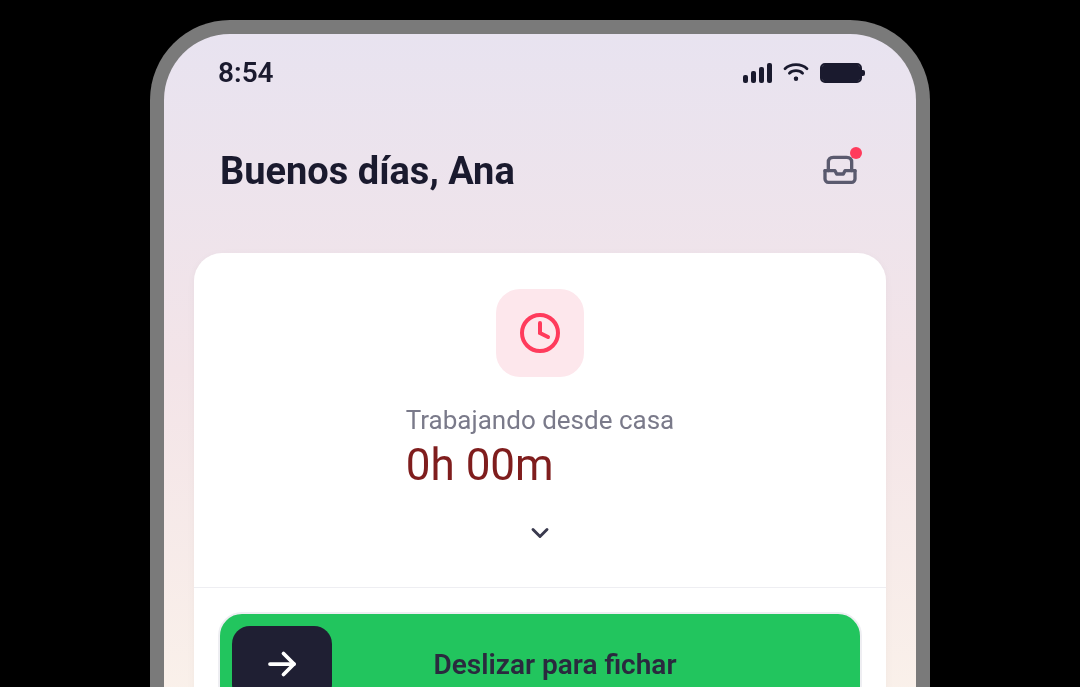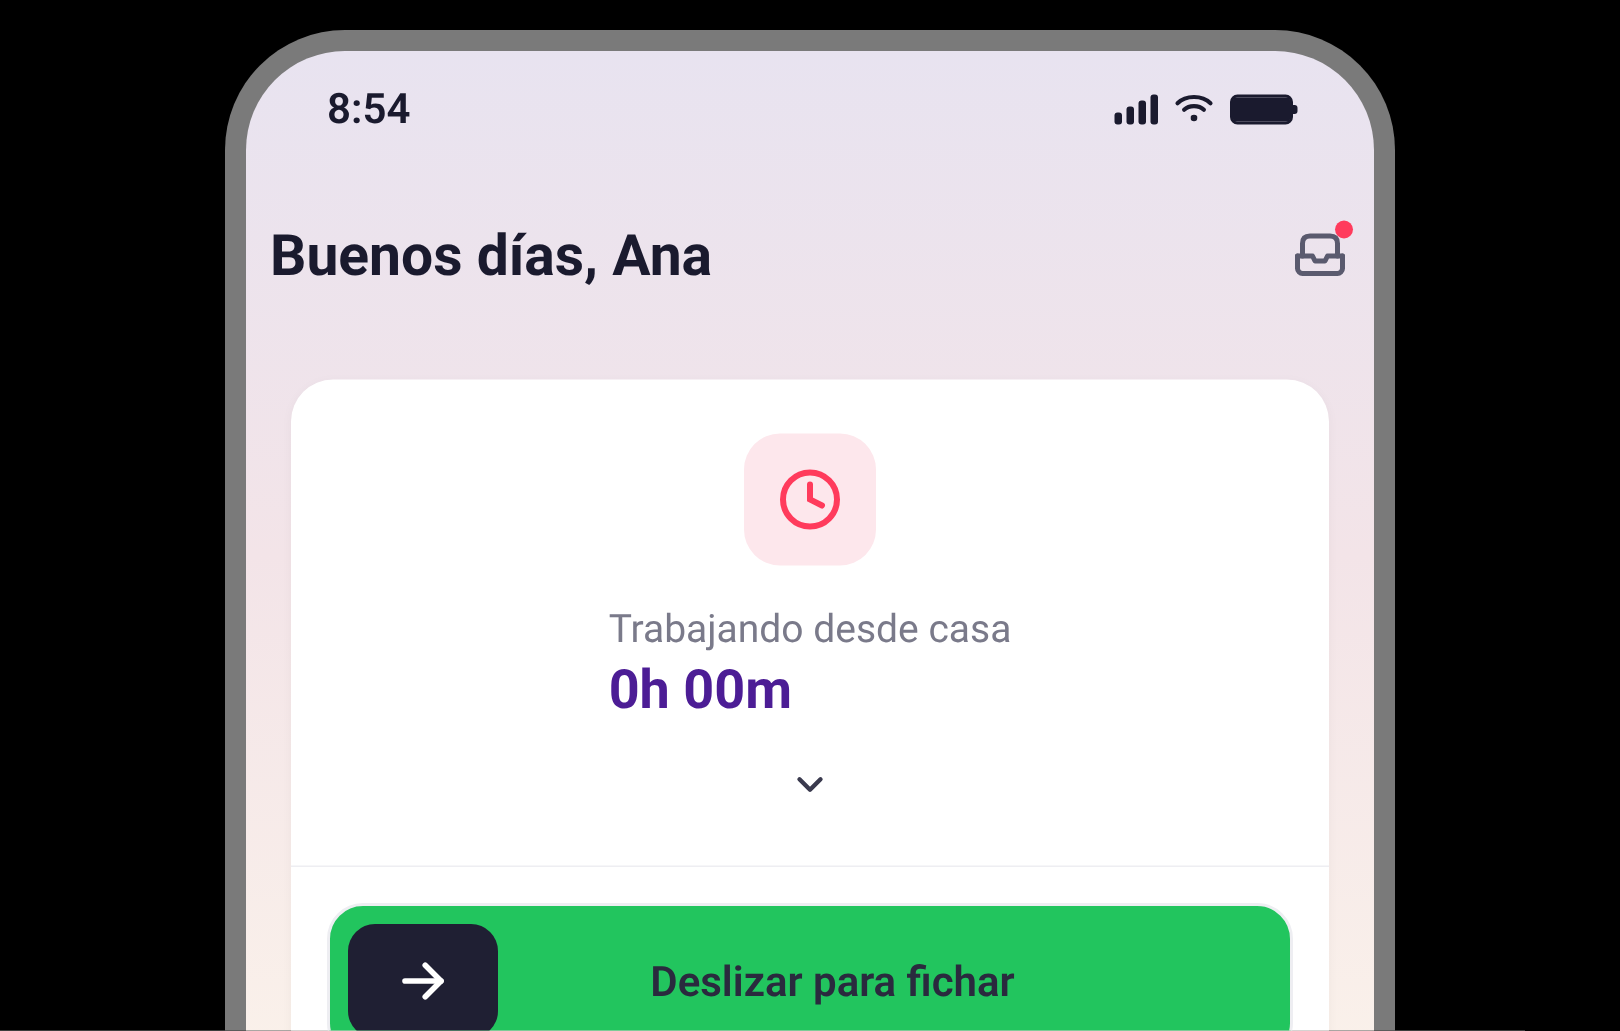--- a/index.html
+++ b/index.html
@@ -100,21 +100,21 @@
       background: #1a1a2e;
       height: 100%;
       width: 100%;
       border-radius: 2px;
     }
     
     .header {
       display: flex;
       justify-content: space-between;
       align-items: center;
-      padding: 40px 16px 20px;
+      padding: 40px 56px 20px;
     }
     
     .greeting {
       font-size: 38px;
       font-weight: 700;
       color: #1a1a2e;
     }
     
     .inbox-wrapper {
       position: relative;
@@ -174,23 +174,23 @@
       flex: 1;
     }
     
     .status-label {
       font-size: 26px;
       color: #7a7a8a;
       margin-bottom: 4px;
     }
     
     .time-display {
-      font-size: 36px;
-      font-weight: 700;
-      color: #4c1d95;
+      font-size: 44px;
+      font-weight: 400;
+      color: #7f1d1d;
     }
     
     .chevron svg {
       width: 28px;
       height: 28px;
     }
     
     .slider-container {
       padding: 24px 24px 30px;
     }

